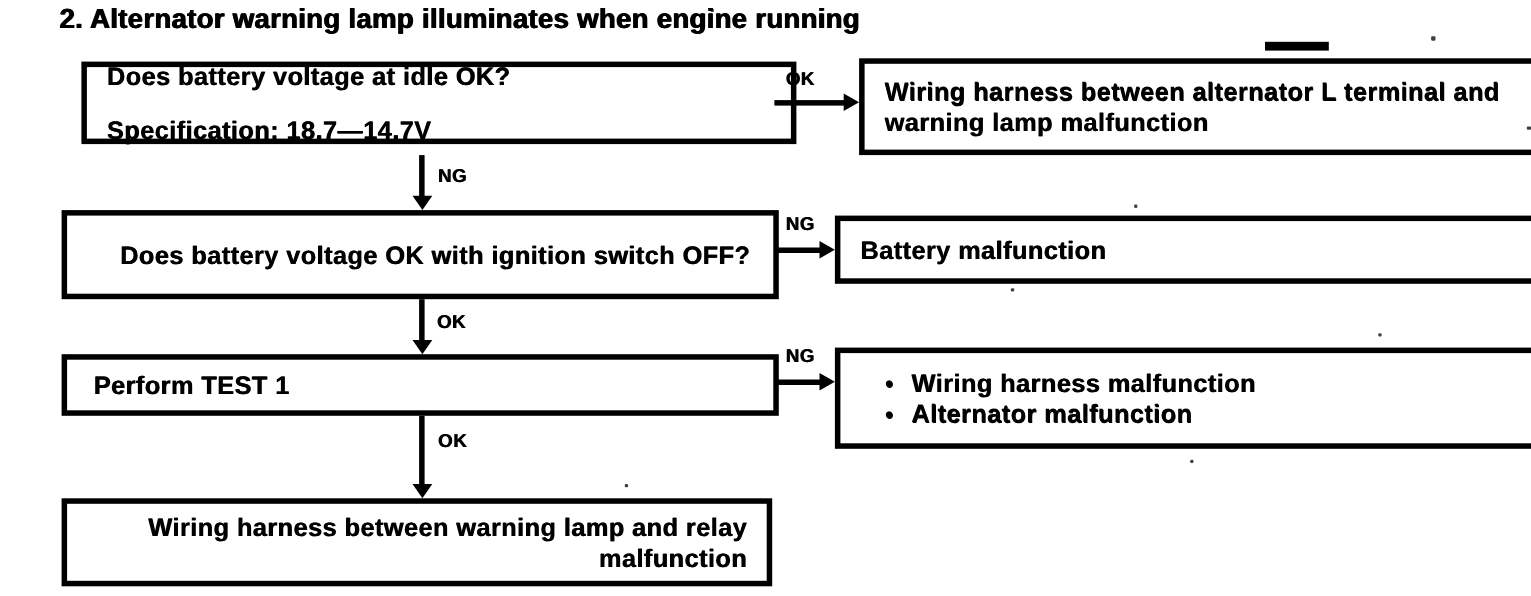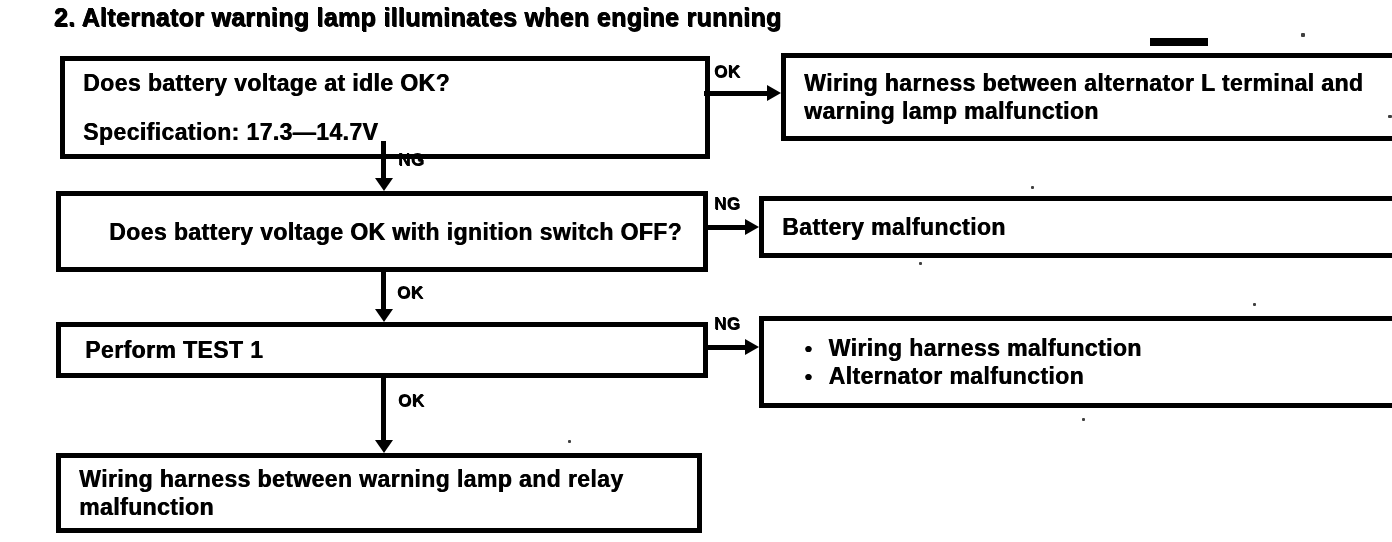--- a/index.html
+++ b/index.html
@@ -43,23 +43,23 @@
   }
   .speck{opacity:.75;border-radius:1px;}
 </style>
 </head>
 <body>
 
 <div id="canvas">
 
   <div class="title">2. Alternator warning lamp illuminates when engine running</div>
 
-  <div class="box" style="left:12px;top:56px;width:650px;height:103px;gap:21px;">
+  <div class="box" style="left:26px;top:56px;width:650px;height:75px;gap:21px;">
     <div class="ln">Does battery voltage at idle OK?</div>
-    <div class="ln">Specification: 17.3—14.7V</div>
+    <div class="ln">Specification: 18.7—14.7V</div>
   </div>
   <div class="hline" style="left:656px;top:91px;width:70px;height:5px;"></div>
   <div class="arrow-right" style="left:719px;top:85px;"></div>
   <div class="lbl" style="left:666px;top:62px;">OK</div>
   <div class="box" style="left:733px;top:53px;width:652px;height:88px;">
     <div class="ln">Wiring harness between alternator L terminal and</div>
     <div class="ln">warning lamp malfunction</div>
   </div>
 
   <div class="vline" style="left:333px;top:141px;width:5px;height:42px;"></div>
@@ -94,21 +94,21 @@
     <div class="bullet-row">
       <span class="bullet">●</span>
       <span class="ln">Alternator malfunction</span>
     </div>
   </div>
 
   <div class="vline" style="left:333px;top:378px;width:5px;height:62px;"></div>
   <div class="arrow-down" style="left:327px;top:440px;"></div>
   <div class="lbl" style="left:350px;top:391px;">OK</div>
 
-  <div class="box" style="left:8px;top:453px;width:646px;height:80px;">
+  <div class="box" style="left:8px;top:453px;width:646px;height:80px;text-align:right;">
     <div class="ln">Wiring harness between warning lamp and relay</div>
     <div class="ln">malfunction</div>
   </div>
 
   <div class="artifact" style="left:1102px;top:38px;width:58px;height:8px;"></div>
   <div class="speck" style="left:1253px;top:33px;width:4px;height:4px;"></div>
   <div class="speck" style="left:1340px;top:115px;width:4px;height:3px;"></div>
   <div class="speck" style="left:598px;top:8px;width:3px;height:3px;"></div>
   <div class="speck" style="left:983px;top:186px;width:3px;height:3px;"></div>
   <div class="speck" style="left:1205px;top:303px;width:3px;height:3px;"></div>

